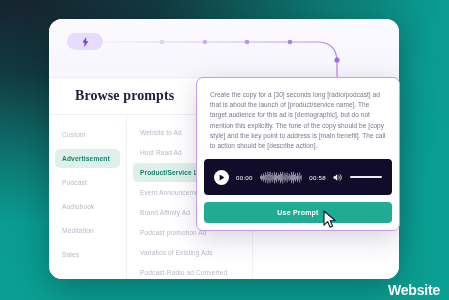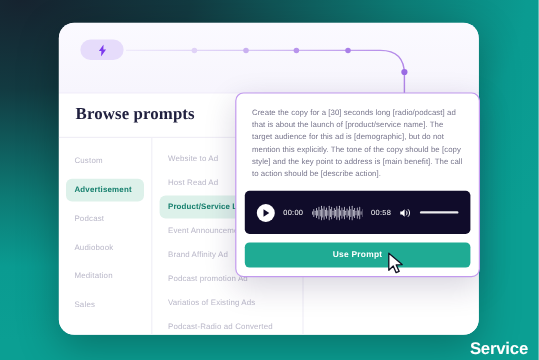--- a/index.html
+++ b/index.html
@@ -43,21 +43,21 @@
 
   
   #panel-header {
     position: absolute; left: 0; top: 59px;
     width: 100%; height: 37px;
     background: #fff;
     border-bottom: 1px solid #f0eef6;
     display: flex; align-items: center;
   }
   #page-title {
-    margin-left: 14px;
+    margin-left: 26px;
     font-family: "Liberation Serif", serif;
     font-size: 14px; font-weight: 700;
     color: #20203f; letter-spacing: .1px;
   }
 
   
   #panel-body {
     position: absolute; left: 0; top: 96px;
     width: 100%; height: 164px;
     display: flex; background: #fff;
@@ -307,14 +307,14 @@
       <div id="volume-slider"></div>
     </div>
 
     <button id="use-prompt-button">Use Prompt</button>
   </div>
 
   <svg id="cursor" width="14" height="19" viewBox="0 0 14 19">
     <path d="M1 1 L1 15.2 L4.7 11.7 L7.1 17.2 L9.6 16.1 L7.2 10.8 L12.1 10.5 Z" fill="#ffffff" stroke="#111122" stroke-width="1.1" stroke-linejoin="round"></path>
   </svg>
 
-  <div id="watermark">Service</div>
+  <div id="watermark">Website</div>
 </div>
 
 </body></html>

